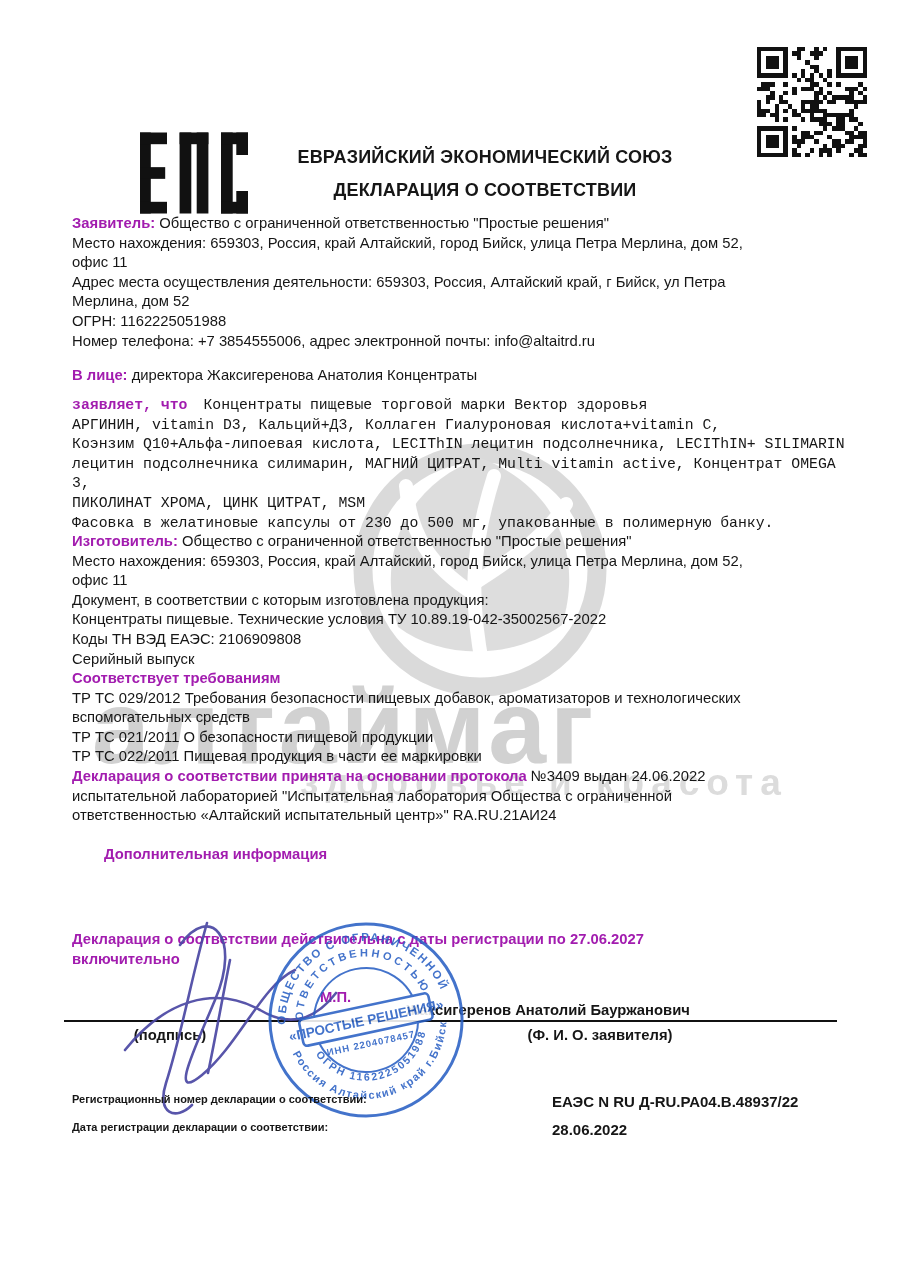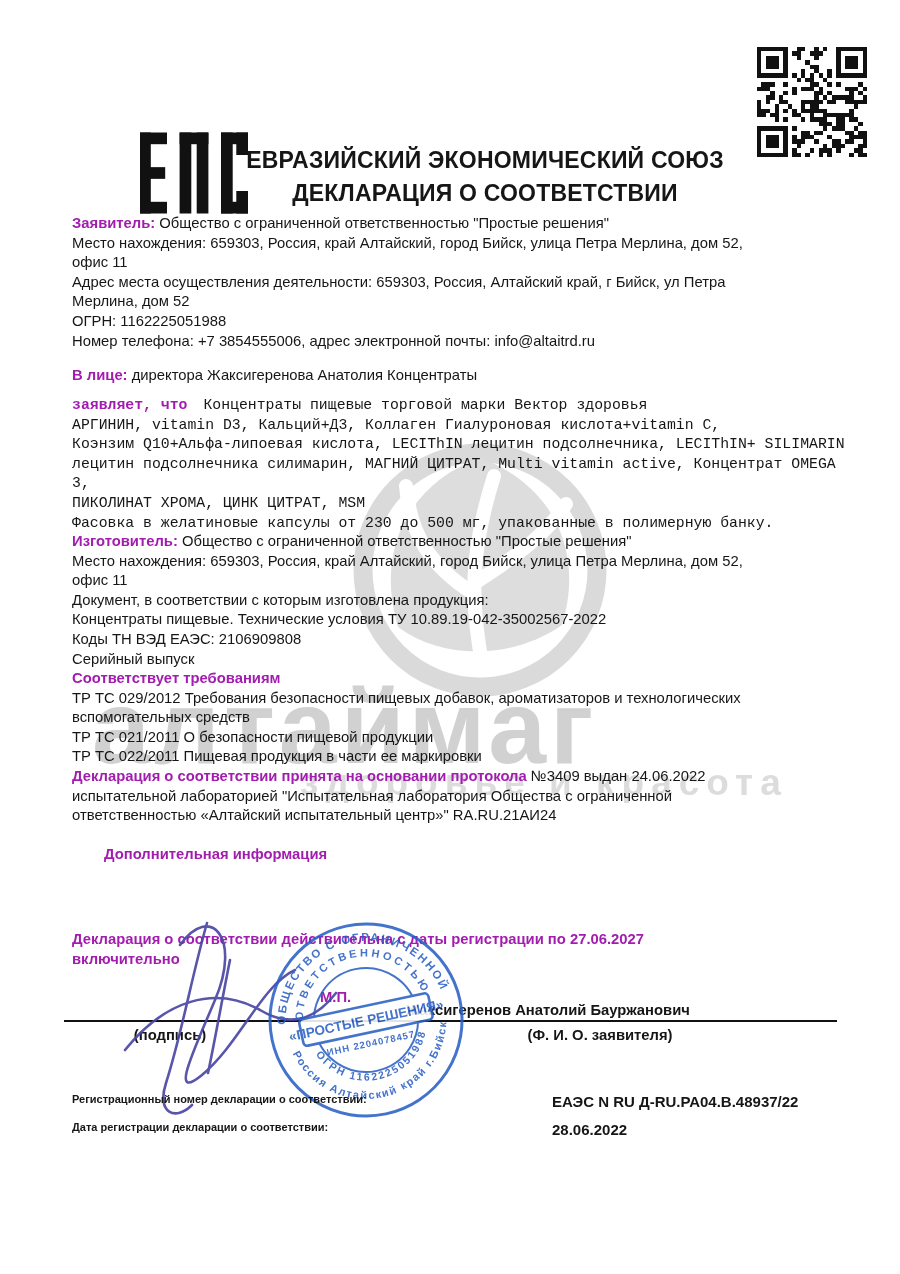--- a/index.html
+++ b/index.html
@@ -2,21 +2,21 @@
 <html><head>
 <meta charset="utf-8">
 <style>
   html,body{margin:0;padding:0;background:#888;}
   #page{position:relative;width:900px;height:1274px;background:#ffffff;margin:0 auto;
         font-family:"Liberation Sans","DejaVu Sans",sans-serif;color:#161616;overflow:hidden;}
   .abs{position:absolute;}
   .body-text{font-size:14.8px;line-height:19.6px;color:#161616;}
   .prelines{white-space:pre-line;}
   b,.bold{font-weight:bold;color:#a21caf;}
-  .title{font-size:23px;font-weight:bold;text-align:center;letter-spacing:.2px;}
+  .title{font-size:18px;font-weight:bold;text-align:center;letter-spacing:.2px;}
   .gap-left{margin-left:16px;}
   .caption{font-weight:bold;font-size:14.8px;}
   .sig-line{border-top:2px solid #111;height:0;}
   .reg-label{font-weight:bold;font-size:11px;}
   .reg-value{font-weight:bold;font-size:15px;}
   .wm-brand{font-size:104px;font-weight:bold;letter-spacing:4px;color:#c6c6c6;opacity:.8;}
   .wm-tagline{font-size:37px;font-weight:bold;letter-spacing:7px;color:#d6d6d6;opacity:.85;}
   svg{display:block;}
 </style>
 </head>

